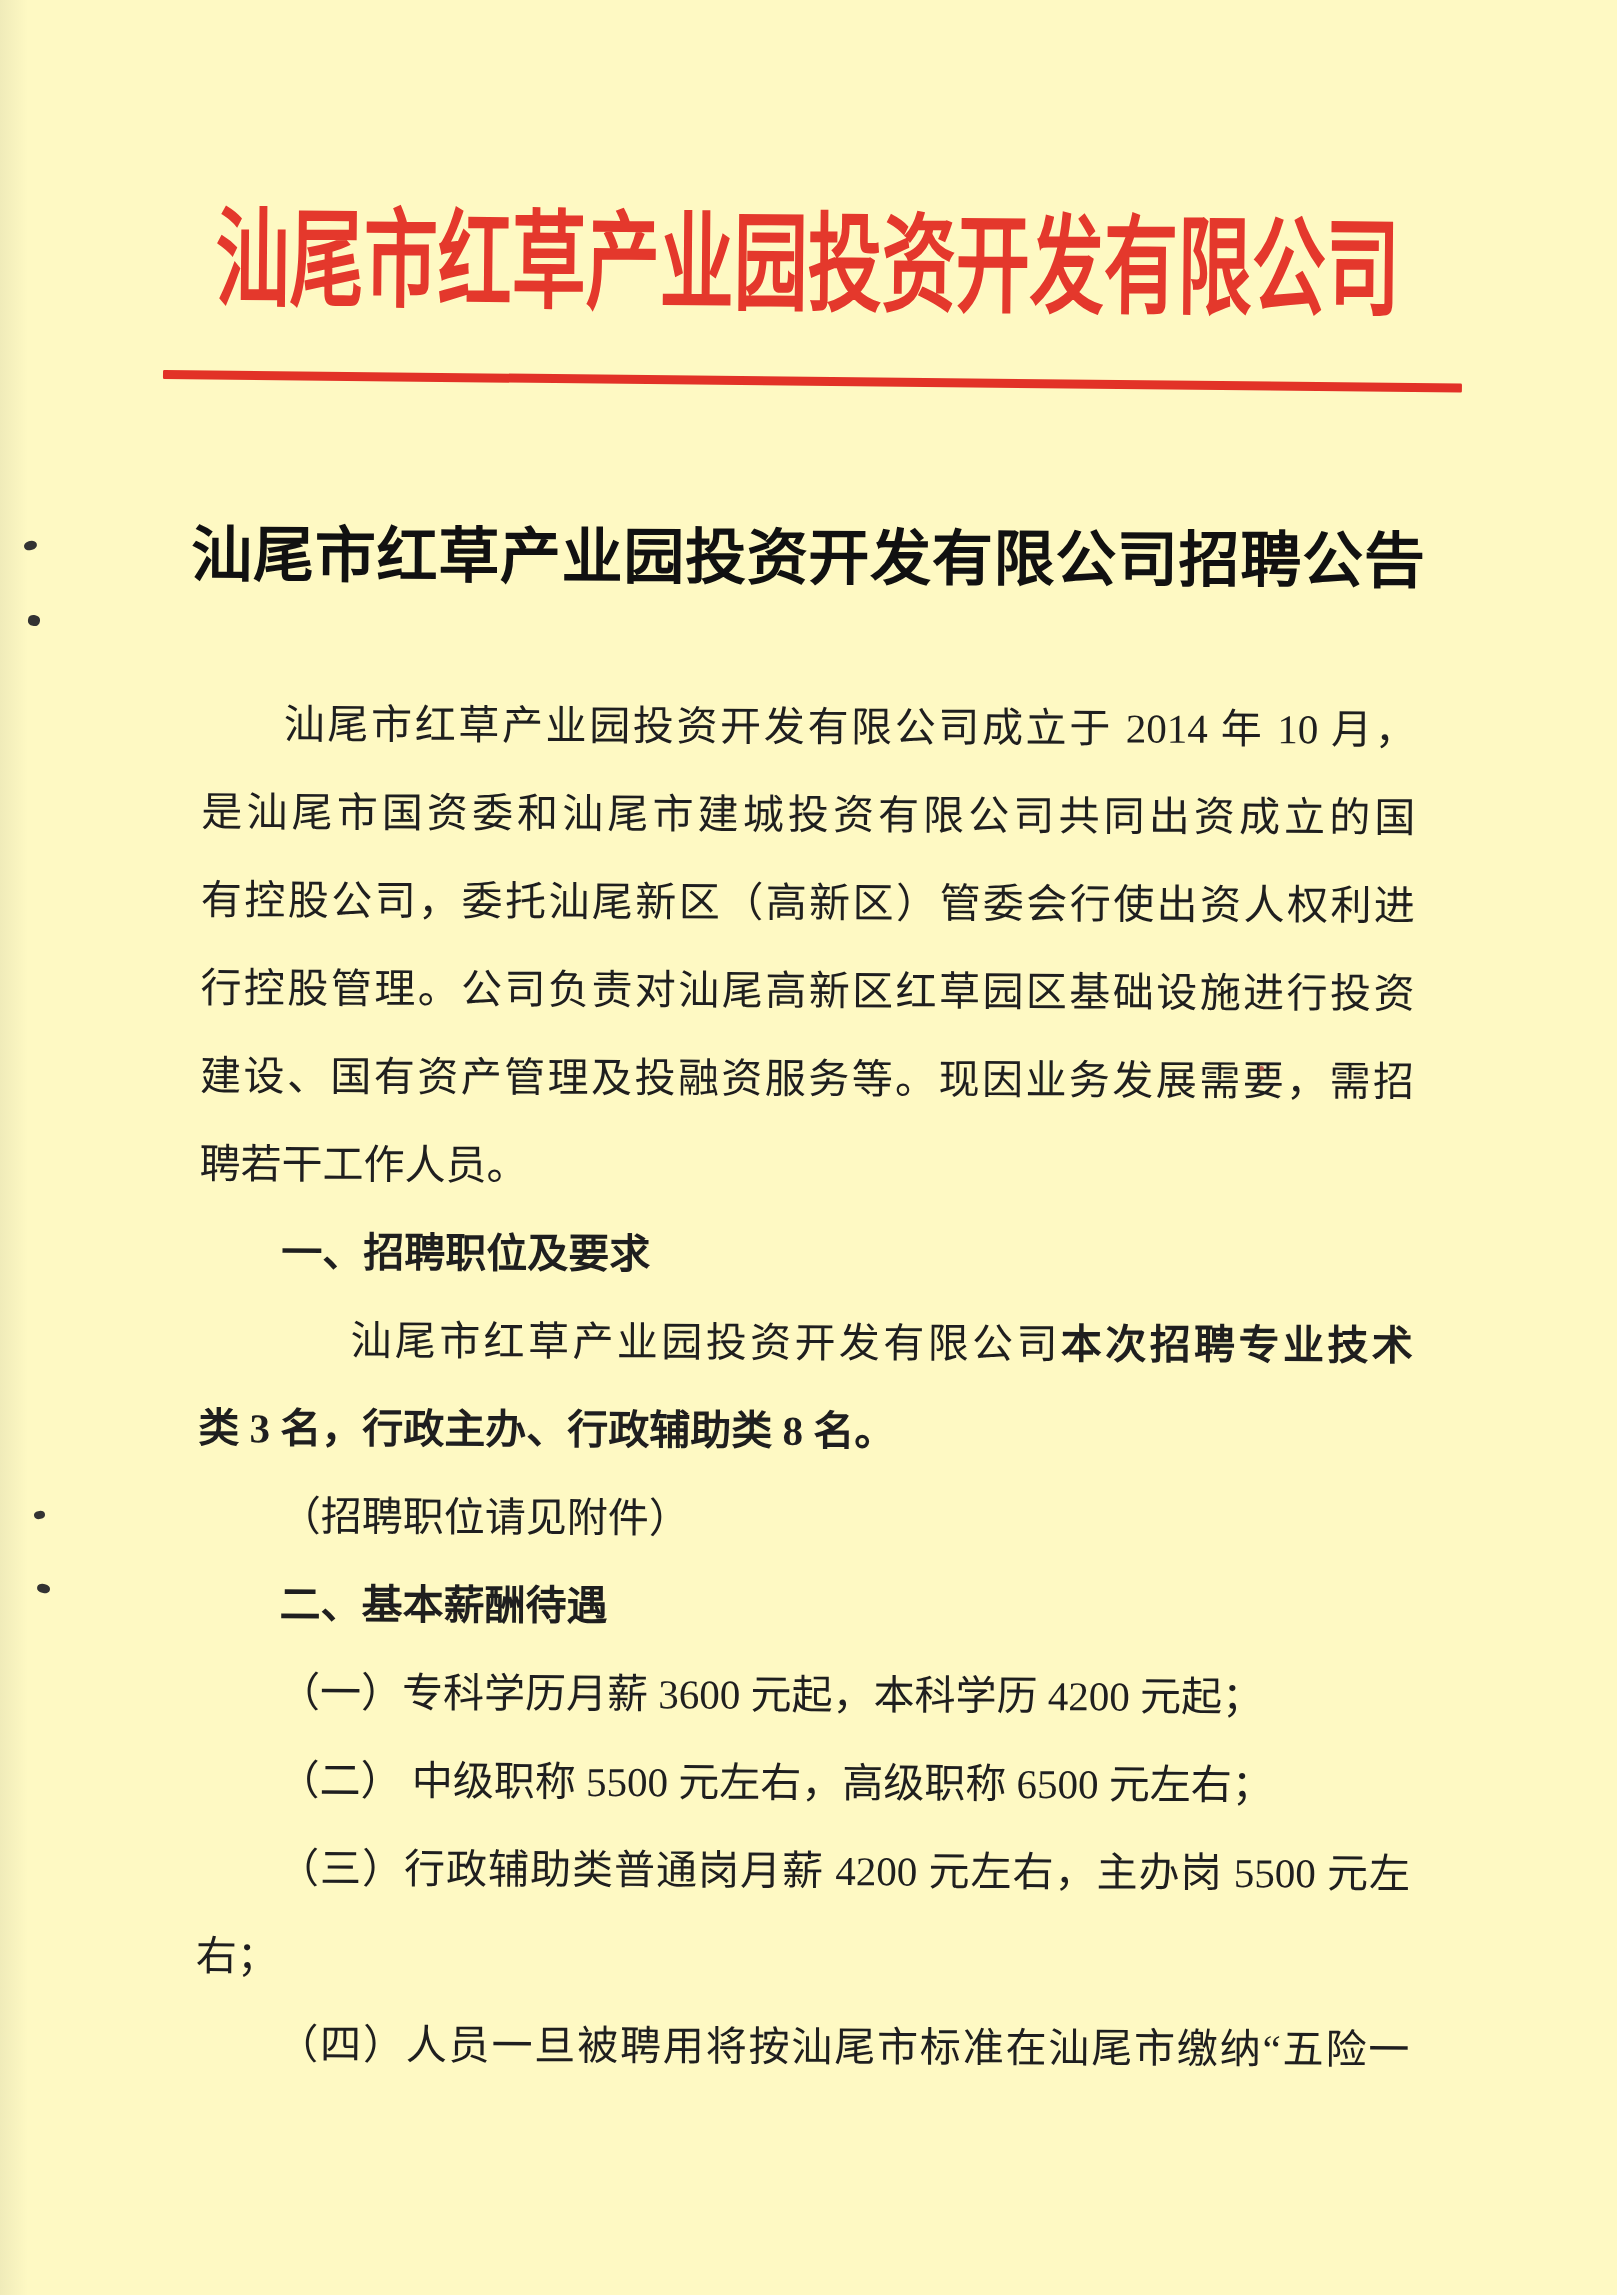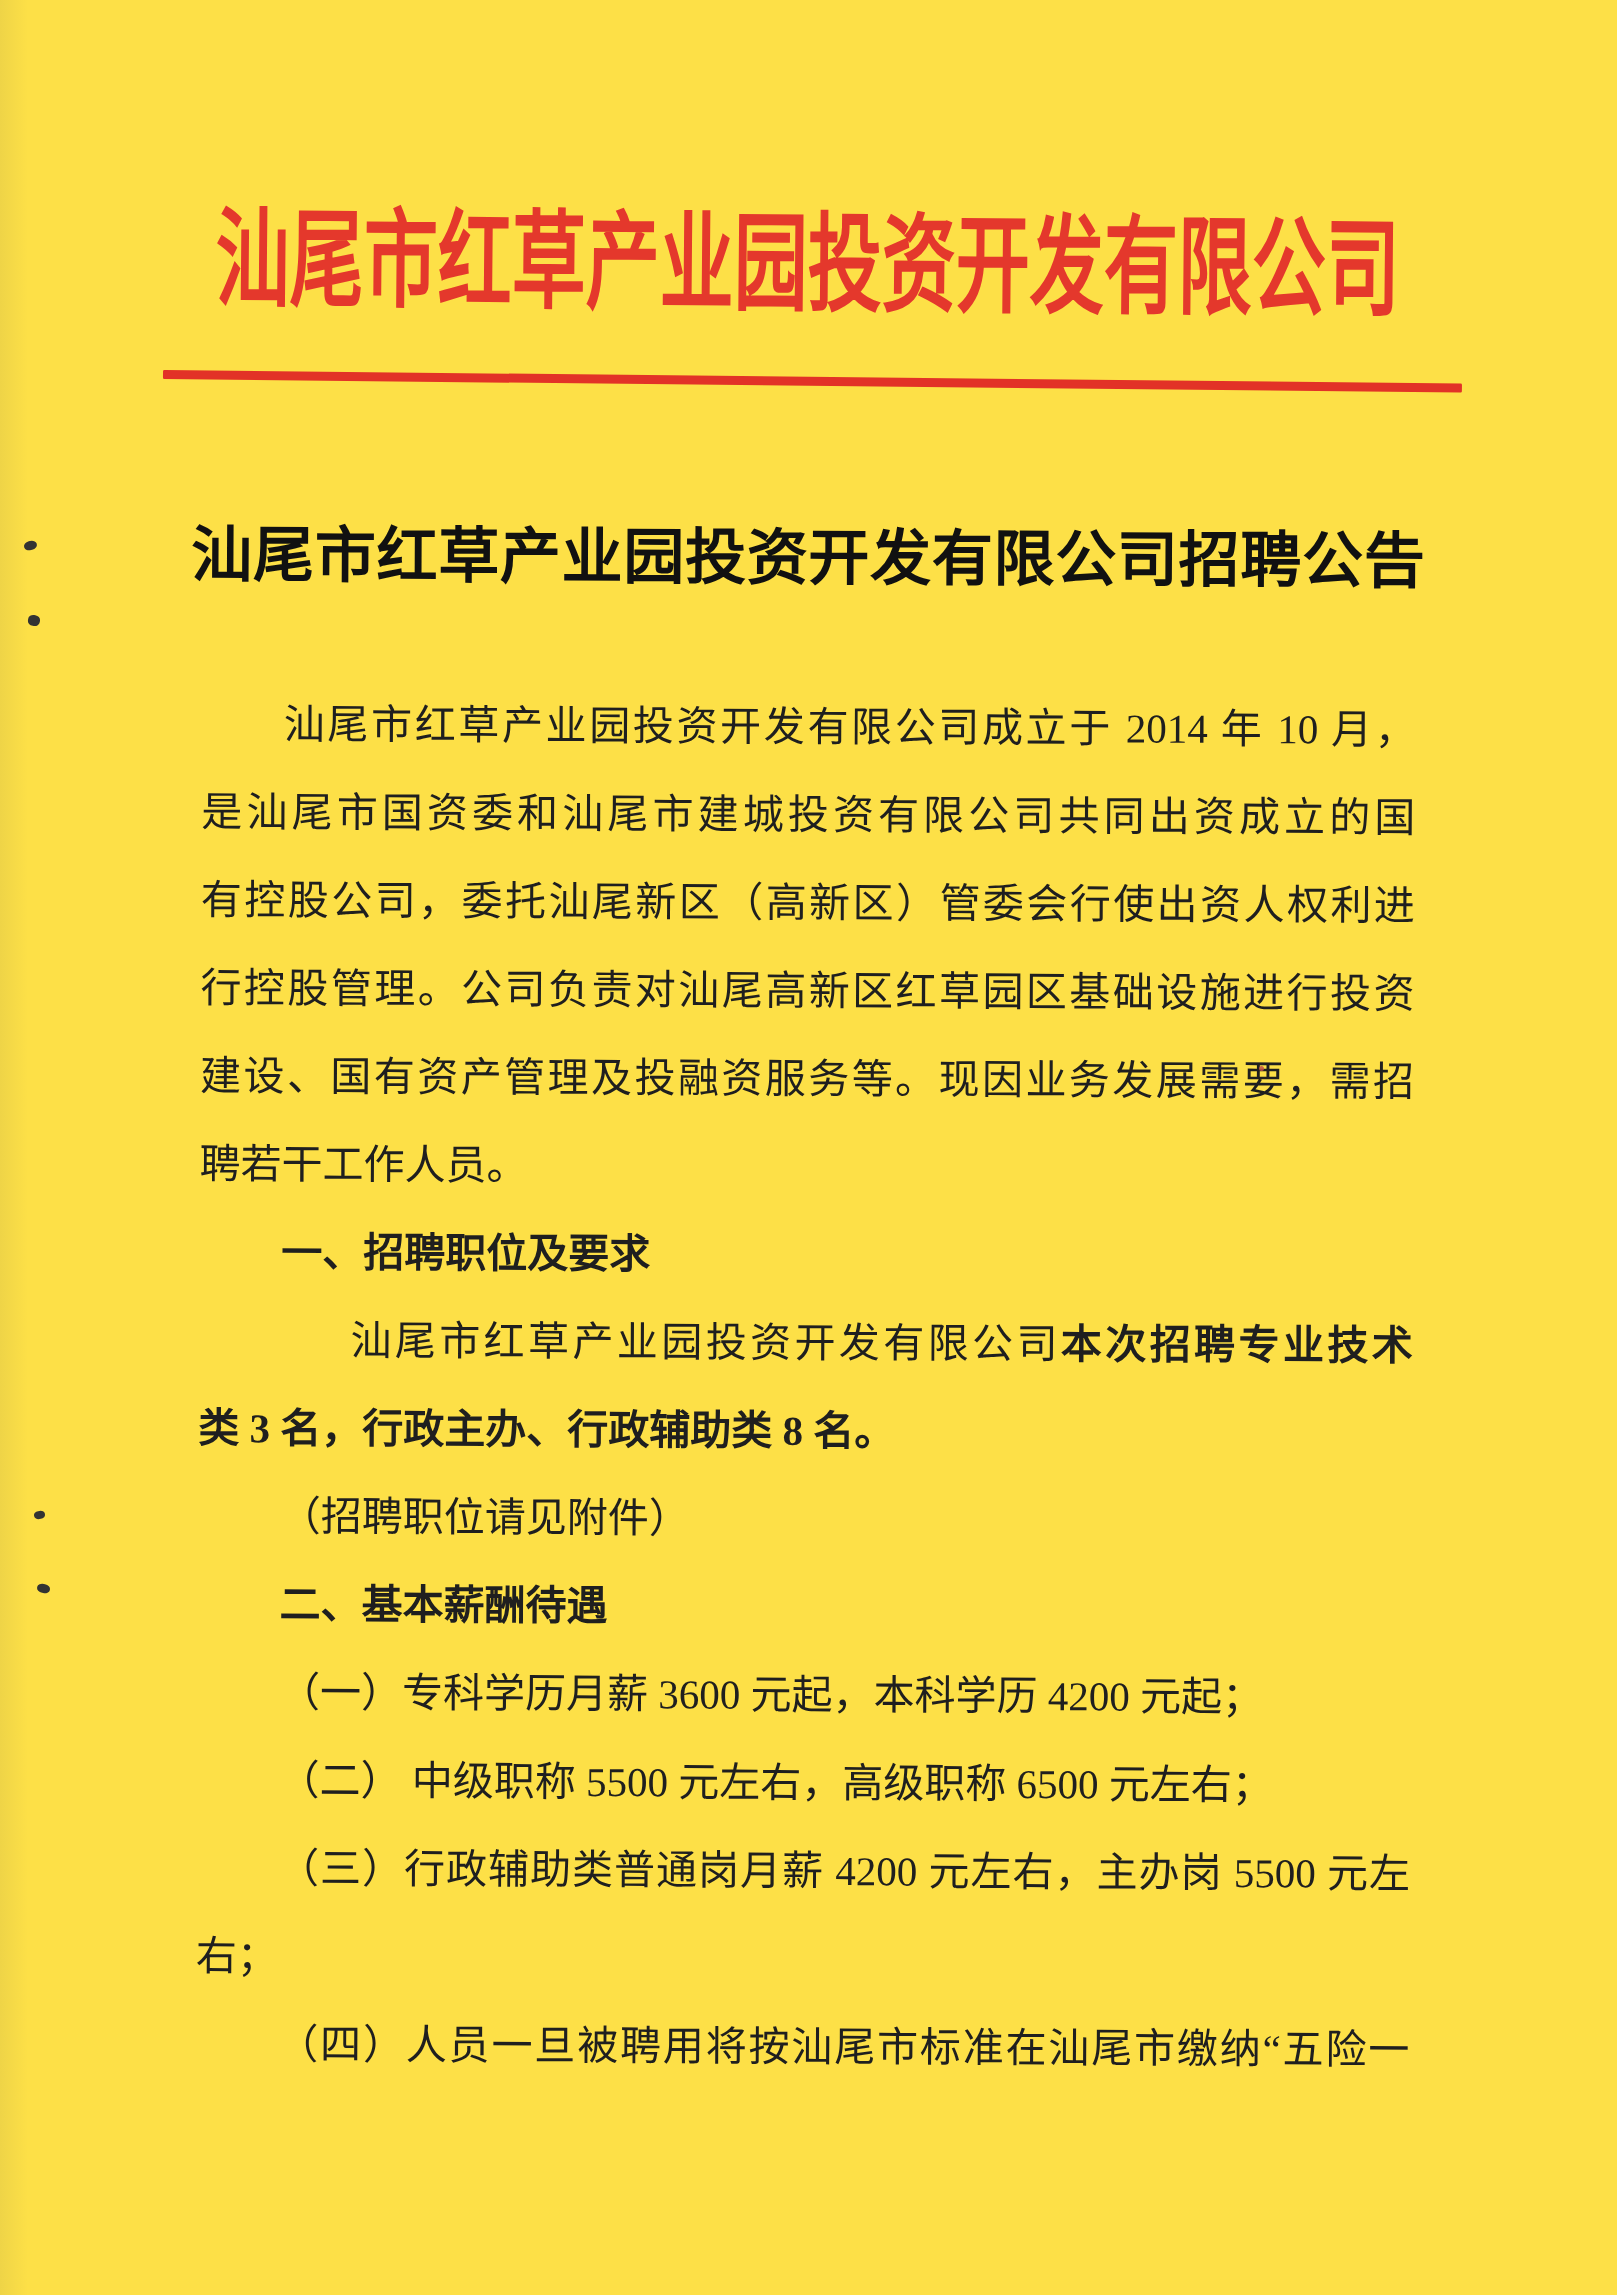--- a/index.html
+++ b/index.html
@@ -63,21 +63,21 @@
     text-align:justify;
     text-align-last:justify;
   }
   .b{font-weight:700;}
   .speck{position:absolute;background:#333;border-radius:45%;}
   .speck.red{background:#c4534a;border-radius:50%;opacity:.85;}
 </style>
 </head>
 <body>
 
-<div class="page" style="background: #fde047;">
+<div class="page" style="background: #fef9c3;">
 
   <div class="edge-shade"></div>
 
   <div class="letterhead" style="color: rgb(228, 56, 44);">汕尾市红草产业园投资开发有限公司</div>
 
   <div class="red-rule" style="background: rgb(226, 50, 39);"></div>
 
   <h1 class="doc-title" style="color: rgb(17, 17, 17);">汕尾市红草产业园投资开发有限公司招聘公告</h1>
 
   <div class="body-text" style="color: rgb(31, 31, 31);">

